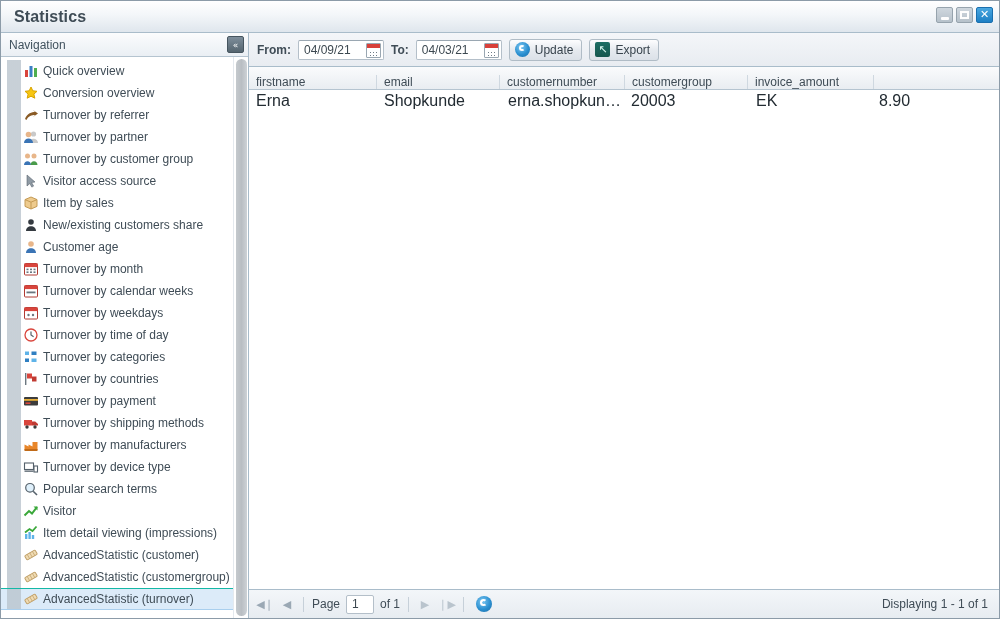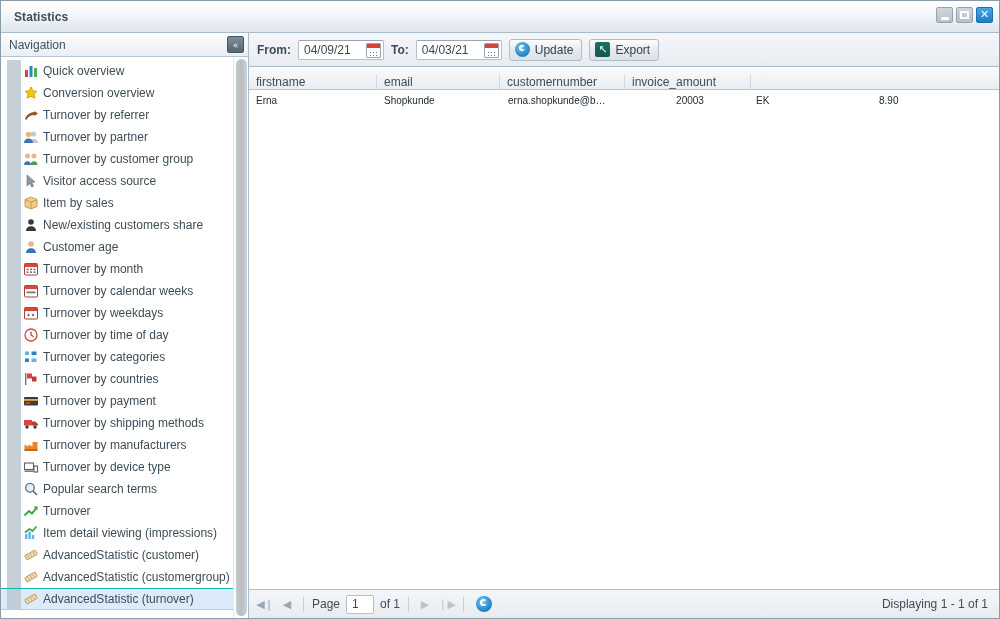--- a/index.html
+++ b/index.html
@@ -23,21 +23,21 @@
   .titlebar {
     position: relative;
     height: 31px;
     flex: 0 0 31px;
     background: linear-gradient(to bottom, #ffffff 0%, #f3f6f9 45%, #dfe6ed 100%);
     border-bottom: 1px solid #a9bcca;
     display: flex;
     align-items: center;
   }
   .title-text {
-    font-size: 12px;
+    font-size: 16px;
     font-weight: bold;
     color: #3f4c56;
     padding-left: 13px;
     letter-spacing: 0.1px;
   }
   .win-buttons {
     position: absolute;
     right: 6px; top: 6px;
     display: flex;
     gap: 3px;
@@ -258,21 +258,21 @@
     font-size: 12px; color: #3f4c56;
     padding-left: 7px;
     display: flex; align-items: center;
     border-right: 1px solid #cfd8e0;
     box-sizing: border-box;
     overflow: hidden; white-space: nowrap; margin-top: 8px;
   }
   .grid-body { flex: 1 1 auto; overflow: hidden; background: #ffffff; }
   .grid-row { display: flex; height: 21px; align-items: center; }
   .dcell {
-    font-size: 10px; color: #222b32;
+    font-size: 16px; color: #222b32;
     padding-left: 7px;
     box-sizing: border-box;
     overflow: hidden; white-space: nowrap; text-overflow: ellipsis;
   }
 
   .pager {
     height: 28px; flex: 0 0 28px;
     background: linear-gradient(to bottom,#f3f6f9 0%,#e7ecf1 100%);
     display: flex; align-items: center;
     padding: 0 8px;
@@ -524,21 +524,21 @@
                   <path d="M10.2 10.2L14 14" stroke="#55616b" stroke-width="1.6"></path>
                 </svg></span>
               <span class="nav-label">Popular search terms</span>
             </div>
             <div class="nav-item">
               <span class="tree-dots"></span>
               <span class="nav-icon"><svg width="16" height="16" viewBox="0 0 16 16">
                   <path d="M1.5 12.5L6 8l3 2.5 5-6.5" stroke="#3aa83a" stroke-width="2" fill="none"></path>
                   <path d="M10.5 3.5H14.5V7.5z" fill="#3aa83a"></path>
                 </svg></span>
-              <span class="nav-label">Turnover</span>
+              <span class="nav-label">Visitor</span>
             </div>
             <div class="nav-item">
               <span class="tree-dots"></span>
               <span class="nav-icon"><svg width="16" height="16" viewBox="0 0 16 16">
                   <rect x="2" y="9" width="2.4" height="5" fill="#5fb3e8"></rect>
                   <rect x="5.4" y="7" width="2.4" height="7" fill="#5fb3e8"></rect>
                   <rect x="8.8" y="10" width="2.4" height="4" fill="#5fb3e8"></rect>
                   <path d="M2 7.5L6.5 4l3 2 4-4.5" stroke="#3aa83a" stroke-width="1.8" fill="none"></path>
                 </svg></span>
               <span class="nav-label">Item detail viewing (impressions)</span>
@@ -601,28 +601,29 @@
           <span class="icon-export">↖</span>
           <span>Export</span>
         </div>
       </div>
 
       <div class="grid-area">
         <div class="grid-header" id="grid-header">
             <div class="hcell" style="width: 128px; flex: 0 0 128px;">firstname</div>
             <div class="hcell" style="width: 123px; flex: 0 0 123px;">email</div>
             <div class="hcell" style="width: 125px; flex: 0 0 125px;">customernumber</div>
+            <div class="hcell" style="width: 123px; flex: 0 0 123px;">customergroup</div>
             <div class="hcell" style="width: 126px; flex: 0 0 126px;">invoice_amount</div>
           </div>
         <div class="grid-body" id="grid-body">
             <div class="grid-row">
               <div class="dcell" style="width: 128px; flex: 0 0 128px;">Erna</div>
               <div class="dcell" style="width: 124px; flex: 0 0 124px;">Shopkunde</div>
               <div class="dcell" style="width: 123px; flex: 0 0 123px;">erna.shopkunde@b…</div>
-              <div class="dcell" style="width: 125px; flex: 0 0 125px; text-align: center;">20003</div>
+              <div class="dcell" style="width: 125px; flex: 0 0 125px;">20003</div>
               <div class="dcell" style="width: 123px; flex: 0 0 123px;">EK</div>
               <div class="dcell" style="width: 126px; flex: 0 0 126px;">8.90</div>
             </div>
           </div>
       </div>
 
       <div class="pager">
         <div class="pg-arrow">◀❘</div>
         <div class="pg-arrow">◀</div>
         <div class="pg-sep"></div>

